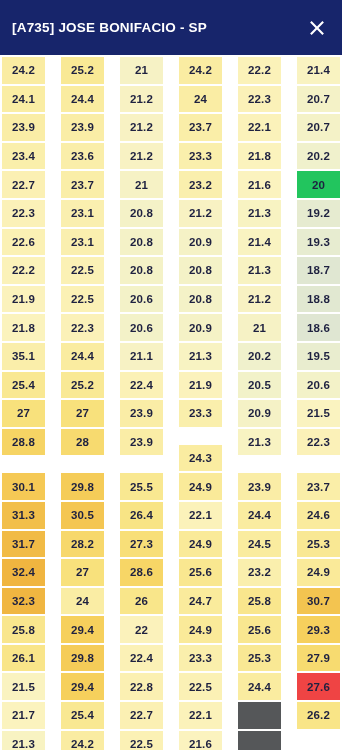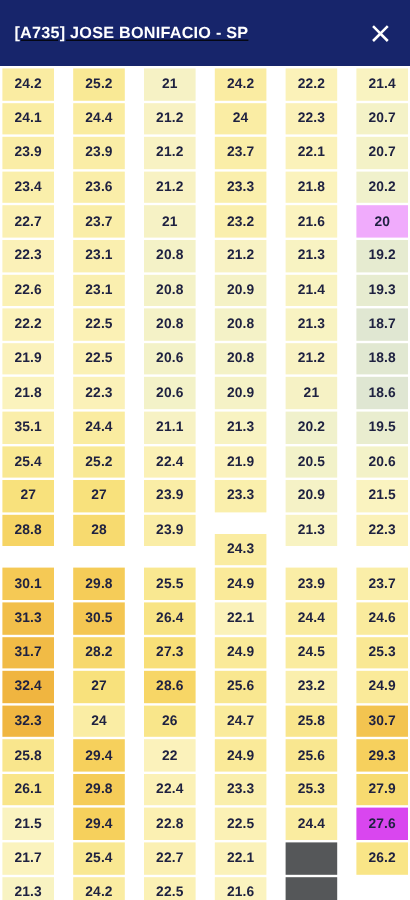--- a/index.html
+++ b/index.html
@@ -18,21 +18,20 @@
   
   .titlebar {
     position: relative;
     width: 342px;
     height: 55px;
     background: #17256b;
     display: flex;
     align-items: center;
     box-sizing: border-box;
     padding: 0 10px 0 12px;
-    text-decoration: underline;
   }
   .titlebar-text {
     color: #ffffff;
     font-size: 13.5px;
     font-weight: bold;
     letter-spacing: 0.2px;
     white-space: nowrap;
     flex: 1 1 auto;
     line-height: 1;
   }
@@ -116,21 +115,21 @@
       <div class="cell" style="background: rgb(250, 238, 169);">23.6</div>
       <div class="cell" style="background: rgb(248, 242, 195);">21.2</div>
       <div class="cell" style="background: rgb(250, 239, 172);">23.3</div>
       <div class="cell" style="background: rgb(251, 243, 189);">21.8</div>
       <div class="cell" style="background: rgb(240, 241, 204);">20.2</div>
       <div class="cell" style="background: rgb(251, 240, 179);">22.7</div>
       <div class="cell" style="background: rgb(250, 238, 168);">23.7</div>
       <div class="cell" style="background: rgb(246, 242, 197);">21</div>
       <div class="cell" style="background: rgb(250, 239, 173);">23.2</div>
       <div class="cell" style="background: rgb(251, 243, 191);">21.6</div>
-      <div class="cell" style="background: #f0abfc;">20</div>
+      <div class="cell" style="background: #22c55e;">20</div>
       <div class="cell" style="background: rgb(251, 241, 184);">22.3</div>
       <div class="cell" style="background: rgb(250, 239, 175);">23.1</div>
       <div class="cell" style="background: rgb(244, 242, 199);">20.8</div>
       <div class="cell" style="background: rgb(248, 242, 195);">21.2</div>
       <div class="cell" style="background: rgb(248, 243, 194);">21.3</div>
       <div class="cell" style="background: rgb(230, 235, 208);">19.2</div>
       <div class="cell" style="background: rgb(251, 241, 180);">22.6</div>
       <div class="cell" style="background: rgb(250, 239, 175);">23.1</div>
       <div class="cell" style="background: rgb(244, 242, 199);">20.8</div>
       <div class="cell" style="background: rgb(245, 242, 198);">20.9</div>
@@ -218,21 +217,21 @@
       <div class="cell" style="background: rgb(245, 204, 88);">29.8</div>
       <div class="cell" style="background: rgb(251, 241, 182);">22.4</div>
       <div class="cell" style="background: rgb(250, 239, 172);">23.3</div>
       <div class="cell" style="background: rgb(249, 232, 148);">25.3</div>
       <div class="cell" style="background: rgb(247, 219, 112);">27.9</div>
       <div class="cell" style="background: rgb(250, 243, 192);">21.5</div>
       <div class="cell" style="background: rgb(246, 208, 92);">29.4</div>
       <div class="cell" style="background: rgb(251, 240, 178);">22.8</div>
       <div class="cell" style="background: rgb(251, 241, 181);">22.5</div>
       <div class="cell" style="background: rgb(250, 236, 160);">24.4</div>
-      <div class="cell" style="background: #d946ef; text-align: center;">27.6</div>
+      <div class="cell" style="background: #ef4444; text-align: center;">27.6</div>
       <div class="cell" style="background: rgb(251, 243, 190);">21.7</div>
       <div class="cell" style="background: rgb(249, 232, 146);">25.4</div>
       <div class="cell" style="background: rgb(251, 240, 179);">22.7</div>
       <div class="cell" style="background: rgb(251, 242, 186);">22.1</div>
       <div class="cell empty" style="background: rgb(85, 87, 89);"></div>
       <div class="cell" style="background: rgb(249, 229, 135);">26.2</div>
       <div class="cell" style="background: rgb(248, 243, 194);">21.3</div>
       <div class="cell" style="background: rgb(250, 236, 162);">24.2</div>
       <div class="cell" style="background: rgb(251, 241, 181);">22.5</div>
       <div class="cell" style="background: rgb(251, 243, 191);">21.6</div>

